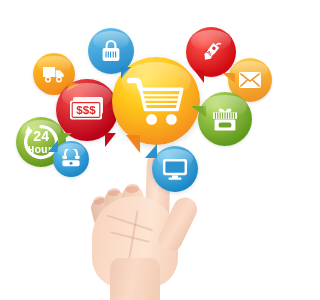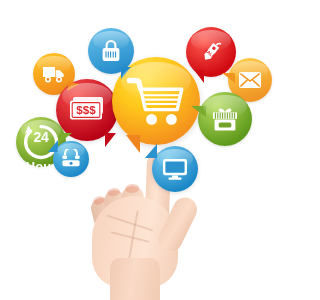--- a/index.html
+++ b/index.html
@@ -26,21 +26,21 @@
          background:linear-gradient(95deg,#f3cfb8 0%,#fde3d2 45%,#efc8b1 100%);transform:rotate(2deg);}
   #thumb{left:166px;top:196px;width:24px;height:56px;border-radius:12px 12px 10px 10px;
          background:linear-gradient(95deg,#f3cfb8,#fbdcc8 50%,#eec6ae);transform:rotate(26deg);}
   .knuck{border-radius:11px 11px 7px 7px;}
   #f2{left:122px;top:186px;width:22px;height:34px;background:linear-gradient(95deg,#eec8b0,#fadfcd);transform:rotate(-3deg);}
   #f3{left:105px;top:190px;width:21px;height:32px;background:linear-gradient(95deg,#e9c2aa,#f7dac7);transform:rotate(-8deg);}
   #f4{left:92px;top:198px;width:20px;height:28px;background:linear-gradient(95deg,#e5bca4,#f3d5c2);transform:rotate(-14deg);}
   .nail{position:absolute;border-radius:50%;background:rgba(226,128,96,.35);}
   .crease{position:absolute;background:rgba(198,144,118,.30);border-radius:3px;}
 
-  .lbl{font-weight:bold;color:#ffffff;text-align:center;line-height:1;}
+  .lbl{font-weight:bold;color:#ffffff;text-align:center;line-height:1;font-family:Liberation Mono, monospace;}
 </style>
 </head>
 <body>
 
 <div id="stage">
 
   <div class="bubble" id="b-truck" style="left:33px;top:53px;width:42px;height:42px;background:linear-gradient(160deg,#FFC722,#F0821C);box-shadow:0 1px 3px rgba(0,0,0,.12);">
     <div class="gloss"></div>
     <div class="tail" style="right:-4px;bottom:3px;border-left:11px solid #F2881E;border-bottom:9px solid transparent;transform:rotate(10deg);"></div>
     <svg class="glyph" width="24" height="20" viewBox="0 0 24 20">
@@ -128,21 +128,21 @@
   <div class="bubble" id="b-24" style="left:16px;top:117px;width:50px;height:50px;background:radial-gradient(circle at 34% 26%,#BFE061,#62951B 76%);box-shadow:0 1px 3px rgba(0,0,0,.12);">
     <div class="gloss"></div>
     <div class="tail" style="right:-6px;top:16px;border-left:14px solid #79AB2C;border-bottom:11px solid transparent;"></div>
     <div class="glyph" style="position:relative;width:36px;height:36px;">
       <svg width="36" height="36" viewBox="0 0 36 36" style="position:absolute;left:0;top:0;">
         <path d="M18 2.6a15.4 15.4 0 1 1-10.6 4.3" fill="none" stroke="#fff" stroke-width="3.4" stroke-linecap="round"></path>
         <path d="M5.6 1.6 8.6 8.2 1.9 9.4z" fill="#fff"></path>
       </svg>
       <div style="position:absolute;left:0;top:6px;width:36px;">
         <div class="lbl" style="font-size:14px;letter-spacing:-.4px;">24</div>
-        <div class="lbl" style="font-size:13px;margin-top:16px;">Hour</div>
+        <div class="lbl" style="font-size:11px;margin-top:1px;">Hour</div>
       </div>
     </div>
   </div>
 
   <div class="bubble" id="b-cart" style="left:112px;top:57px;width:88px;height:88px;background:radial-gradient(circle at 38% 24%,#FFE24A,#FFC81B 34%,#F5951D 74%,#EE7A1C 100%);box-shadow:0 2px 6px rgba(0,0,0,.14);">
     <div class="gloss"></div>
     <div class="tail" style="left:14px;bottom:-8px;border-top:18px solid #F0841D;border-left:14px solid transparent;"></div>
     <svg class="glyph" width="60" height="52" viewBox="0 0 60 52">
       <path d="M3.5 5.5h6.2c2 0 3.2 1.3 3.6 3l1.1 5" fill="none" stroke="#fff" stroke-width="5.4" stroke-linecap="round" stroke-linejoin="round"></path>
       <path d="M14.6 14.2h41.2l-4.6 20.4H19.4z" fill="none" stroke="#fff" stroke-width="3.4" stroke-linejoin="round"></path>

